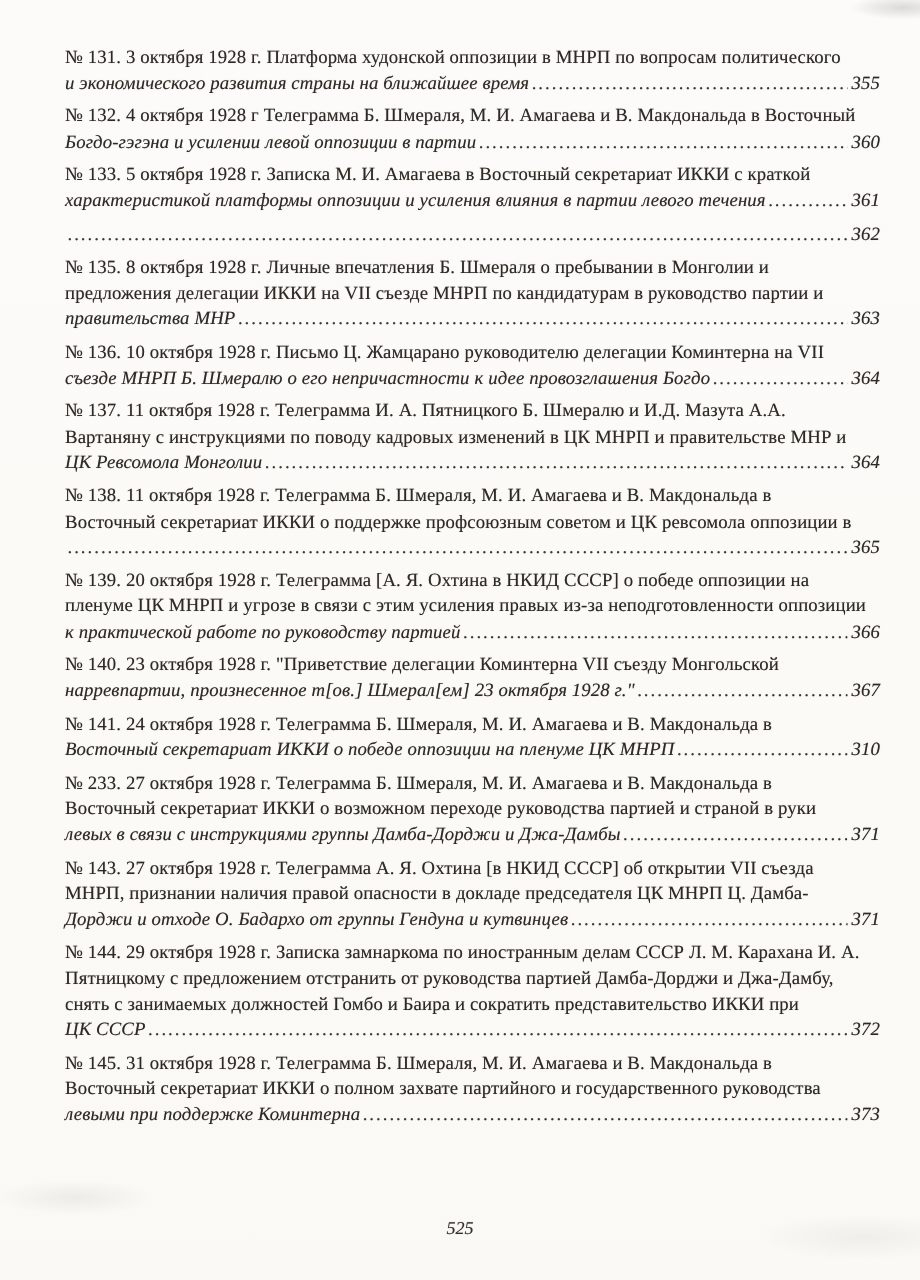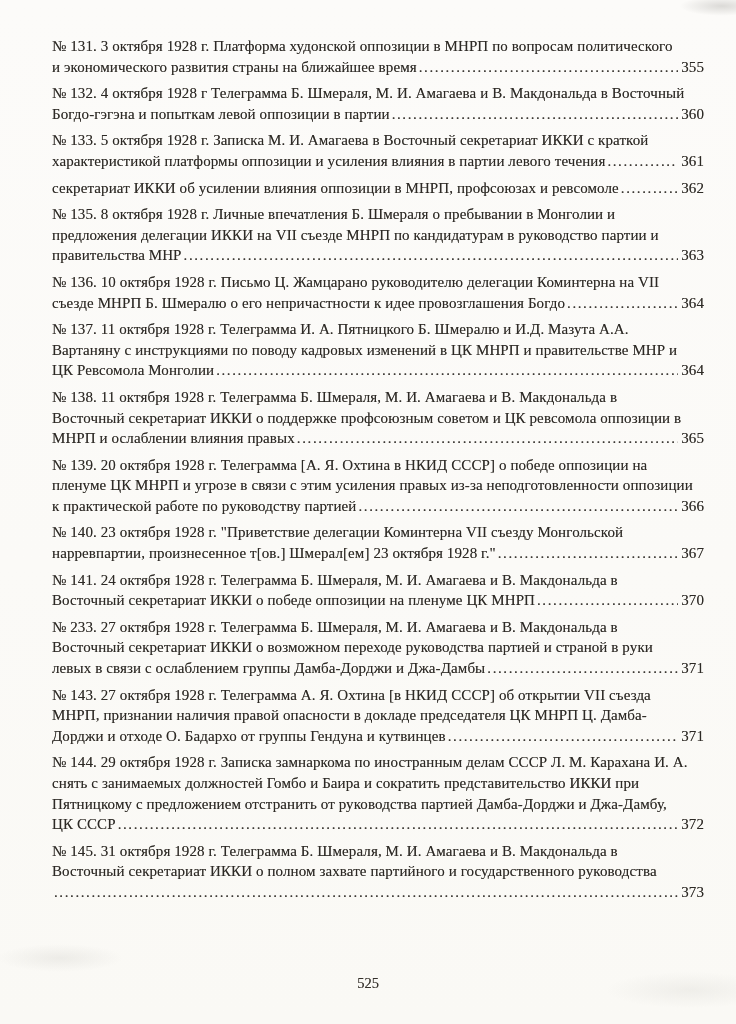--- a/index.html
+++ b/index.html
@@ -40,77 +40,79 @@
   }
   .entry .line {
     white-space: nowrap;
   }
   .entry .lastline {
     display: flex;
     align-items: baseline;
   }
   .entry .lastline .t {
     white-space: nowrap;
+    font-style: italic;
   }
   .leader {
     flex: 1 1 auto;
     overflow: hidden;
     white-space: nowrap;
     letter-spacing: 1.6px;
     margin: 0 3px 0 2px;
     color: #3a3733;
     min-width: 0;
   }
   .pg {
     white-space: nowrap;
+    font-style: italic;
   }
   .footer {
     position: absolute;
     left: 0;
     width: 736px;
     top: 975px;
     text-align: center;
     font-size: 14.5px;
     text-shadow: 0 0 0.6px rgba(70,64,56,0.55);
     color: #34302b;
+    font-style: italic;
   }
 </style>
 </head>
 <body>
 
 <div class="paper"></div>
 
 <div class="content">
     <div class="entry">
       <div class="line">№ 131. 3 октября 1928 г. Платформа худонской оппозиции в МНРП по вопросам политического</div>
       <div class="lastline">
         <span class="t">и экономического развития страны на ближайшее время</span>
         <span class="leader">....................................................................................................................................................................................................................................................................</span>
         <span class="pg">355</span>
       </div>
     </div>
     <div class="entry">
       <div class="line">№ 132. 4 октября 1928 г Телеграмма Б. Шмераля, М. И. Амагаева и В. Макдональда в Восточный</div>
       <div class="lastline">
-        <span class="t">Богдо-гэгэна и попыткам левой оппозиции в партии</span>
+        <span class="t">Богдо-гэгэна и усилении левой оппозиции в партии</span>
         <span class="leader">....................................................................................................................................................................................................................................................................</span>
         <span class="pg">360</span>
       </div>
     </div>
     <div class="entry">
       <div class="line">№ 133. 5 октября 1928 г. Записка М. И. Амагаева в Восточный секретариат ИККИ с краткой</div>
       <div class="lastline">
         <span class="t">характеристикой платформы оппозиции и усиления влияния в партии левого течения</span>
         <span class="leader">....................................................................................................................................................................................................................................................................</span>
         <span class="pg">361</span>
       </div>
     </div>
     <div class="entry">
       <div class="lastline">
-        <span class="t">секретариат ИККИ об усилении влияния оппозиции в МНРП, профсоюзах и ревсомоле</span>
         <span class="leader">....................................................................................................................................................................................................................................................................</span>
         <span class="pg">362</span>
       </div>
     </div>
     <div class="entry">
       <div class="line">№ 135. 8 октября 1928 г.  Личные впечатления Б. Шмераля о пребывании в Монголии и</div>
       <div class="line">предложения делегации ИККИ на VII съезде МНРП по кандидатурам в руководство партии и</div>
       <div class="lastline">
         <span class="t">правительства МНР</span>
         <span class="leader">....................................................................................................................................................................................................................................................................</span>
@@ -131,21 +133,20 @@
       <div class="lastline">
         <span class="t">ЦК Ревсомола Монголии</span>
         <span class="leader">....................................................................................................................................................................................................................................................................</span>
         <span class="pg">364</span>
       </div>
     </div>
     <div class="entry">
       <div class="line">№ 138. 11 октября 1928 г. Телеграмма Б. Шмераля, М. И. Амагаева и В. Макдональда в</div>
       <div class="line">Восточный секретариат ИККИ о поддержке профсоюзным советом и ЦК ревсомола оппозиции в</div>
       <div class="lastline">
-        <span class="t">МНРП и ослаблении влияния правых</span>
         <span class="leader">....................................................................................................................................................................................................................................................................</span>
         <span class="pg">365</span>
       </div>
     </div>
     <div class="entry">
       <div class="line">№ 139. 20 октября 1928 г. Телеграмма [А. Я. Охтина в НКИД СССР] о победе оппозиции на</div>
       <div class="line">пленуме ЦК МНРП и угрозе в связи с этим усиления правых из-за неподготовленности оппозиции</div>
       <div class="lastline">
         <span class="t">к практической работе по руководству партией</span>
         <span class="leader">....................................................................................................................................................................................................................................................................</span>
@@ -158,54 +159,55 @@
         <span class="t">нарревпартии, произнесенное т[ов.] Шмерал[ем] 23 октября 1928 г."</span>
         <span class="leader">....................................................................................................................................................................................................................................................................</span>
         <span class="pg">367</span>
       </div>
     </div>
     <div class="entry">
       <div class="line">№ 141. 24 октября 1928 г. Телеграмма Б. Шмераля, М. И. Амагаева и В. Макдональда в</div>
       <div class="lastline">
         <span class="t">Восточный секретариат ИККИ о победе оппозиции на пленуме ЦК МНРП</span>
         <span class="leader">....................................................................................................................................................................................................................................................................</span>
-        <span class="pg">370</span>
+        <span class="pg">310</span>
       </div>
     </div>
     <div class="entry">
       <div class="line">№ 233. 27 октября 1928 г. Телеграмма Б. Шмераля, М. И. Амагаева и В. Макдональда в</div>
       <div class="line">Восточный секретариат ИККИ о возможном переходе руководства партией и страной в руки</div>
       <div class="lastline">
-        <span class="t">левых в связи с ослаблением группы Дамба-Дорджи и Джа-Дамбы</span>
+        <span class="t">левых в связи с инструкциями группы Дамба-Дорджи и Джа-Дамбы</span>
         <span class="leader">....................................................................................................................................................................................................................................................................</span>
         <span class="pg">371</span>
       </div>
     </div>
     <div class="entry">
       <div class="line">№ 143. 27 октября 1928 г. Телеграмма А. Я. Охтина [в НКИД СССР] об открытии VII съезда</div>
       <div class="line">МНРП, признании наличия правой опасности в докладе председателя ЦК МНРП Ц. Дамба-</div>
       <div class="lastline">
         <span class="t">Дорджи и отходе О. Бадархо от группы Гендуна и кутвинцев</span>
         <span class="leader">....................................................................................................................................................................................................................................................................</span>
         <span class="pg">371</span>
       </div>
     </div>
     <div class="entry">
       <div class="line">№ 144. 29 октября 1928 г.  Записка замнаркома по иностранным делам СССР Л. М. Карахана И. А.</div>
+      <div class="line">Пятницкому с предложением отстранить от руководства партией Дамба-Дорджи и Джа-Дамбу,</div>
       <div class="line">снять с занимаемых должностей Гомбо и Баира и сократить представительство ИККИ при</div>
-      <div class="line">Пятницкому с предложением отстранить от руководства партией Дамба-Дорджи и Джа-Дамбу,</div>
       <div class="lastline">
         <span class="t">ЦК СССР</span>
         <span class="leader">....................................................................................................................................................................................................................................................................</span>
         <span class="pg">372</span>
       </div>
     </div>
     <div class="entry">
       <div class="line">№ 145. 31 октября 1928 г. Телеграмма Б. Шмераля, М. И. Амагаева и В. Макдональда в</div>
       <div class="line">Восточный секретариат ИККИ о полном захвате партийного и государственного руководства</div>
       <div class="lastline">
+        <span class="t">левыми при поддержке Коминтерна</span>
         <span class="leader">....................................................................................................................................................................................................................................................................</span>
         <span class="pg">373</span>
       </div>
     </div>
   </div>
 
 <div class="footer">525</div>
 
 </body></html>

